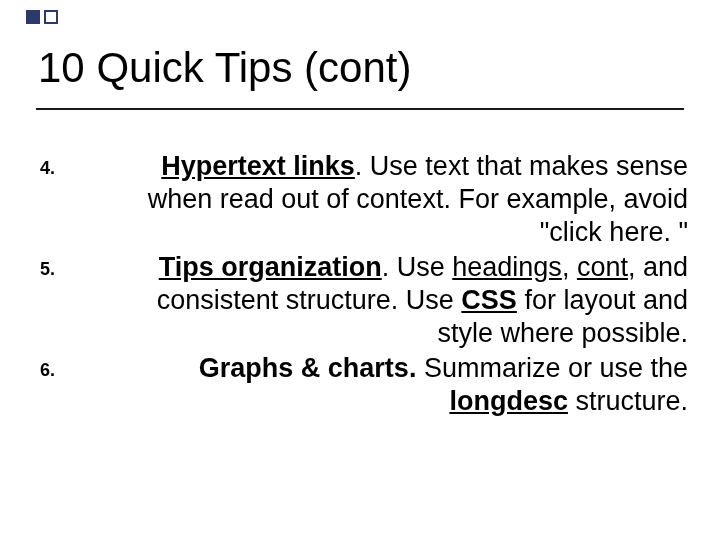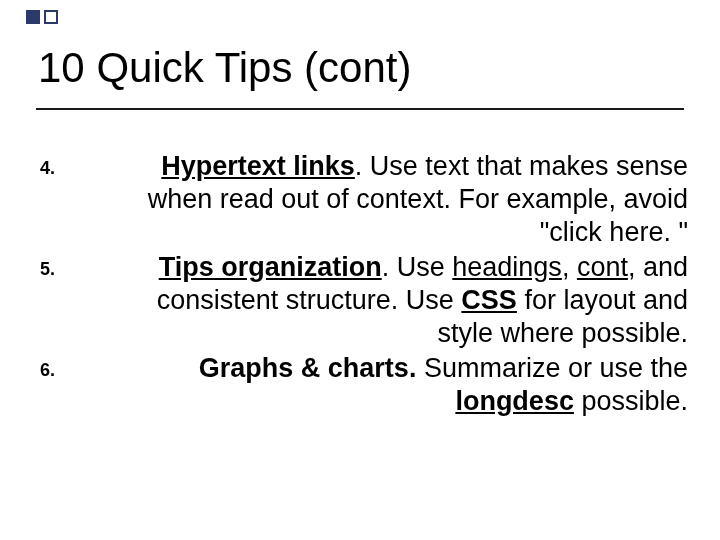--- a/index.html
+++ b/index.html
@@ -97,17 +97,17 @@
       <div class="txt"><span class="bu">Hypertext links</span><span>. Use text that makes sense when read out of context. For example, avoid "click here. "</span></div>
     </div>
 
     <div class="item">
       <div class="num">5.</div>
       <div class="txt"><span class="bu">Tips organization</span><span>. Use </span><span class="u">headings</span><span>, </span><span class="u">cont</span><span>, and consistent structure. Use </span><span class="bu">CSS</span><span> for layout and style where possible.</span></div>
     </div>
 
     <div class="item">
       <div class="num">6.</div>
-      <div class="txt"><span class="b">Graphs &amp; charts.</span><span> Summarize or use the </span><span class="bu">longdesc</span><span> possible.</span></div>
+      <div class="txt"><span class="b">Graphs &amp; charts.</span><span> Summarize or use the </span><span class="bu">longdesc</span><span> structure.</span></div>
     </div>
 
   </div>
 </div>
 
 </body></html>

